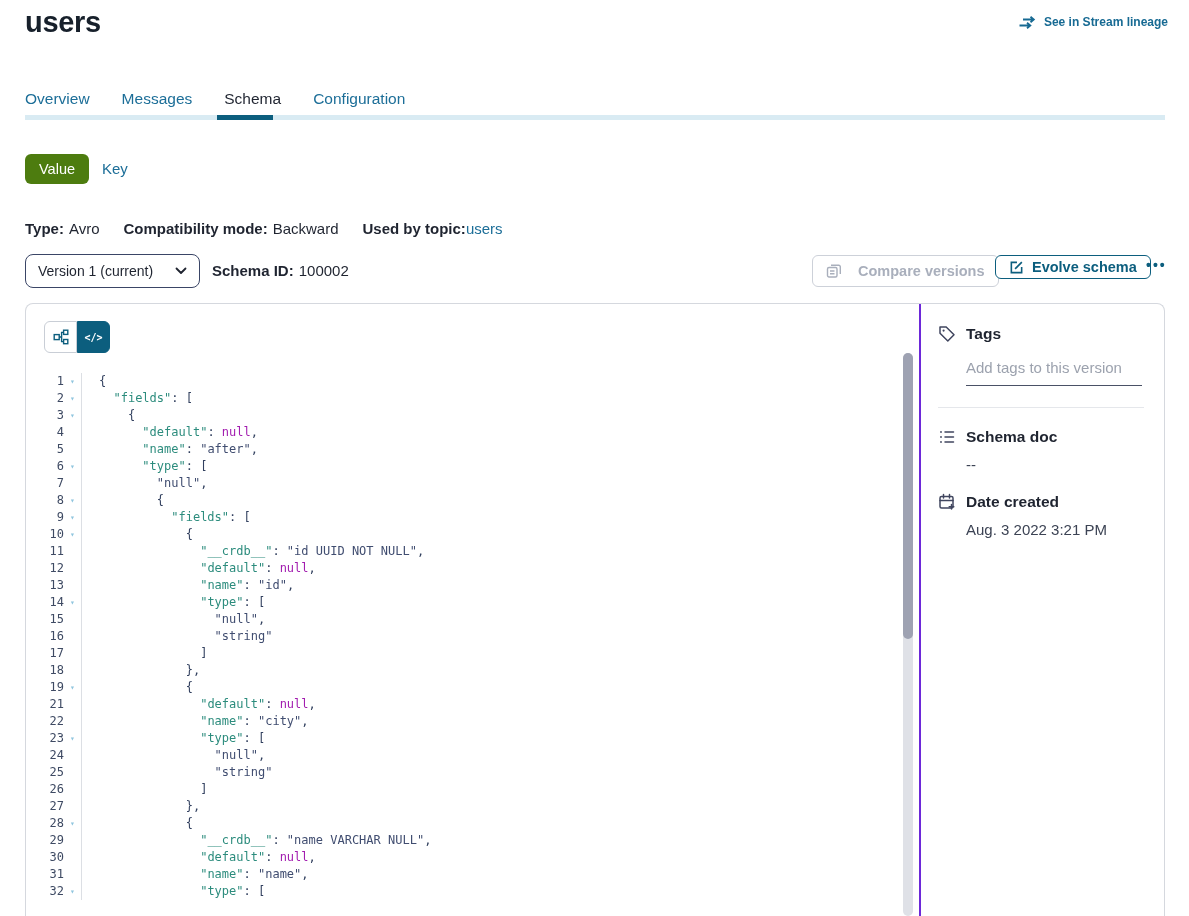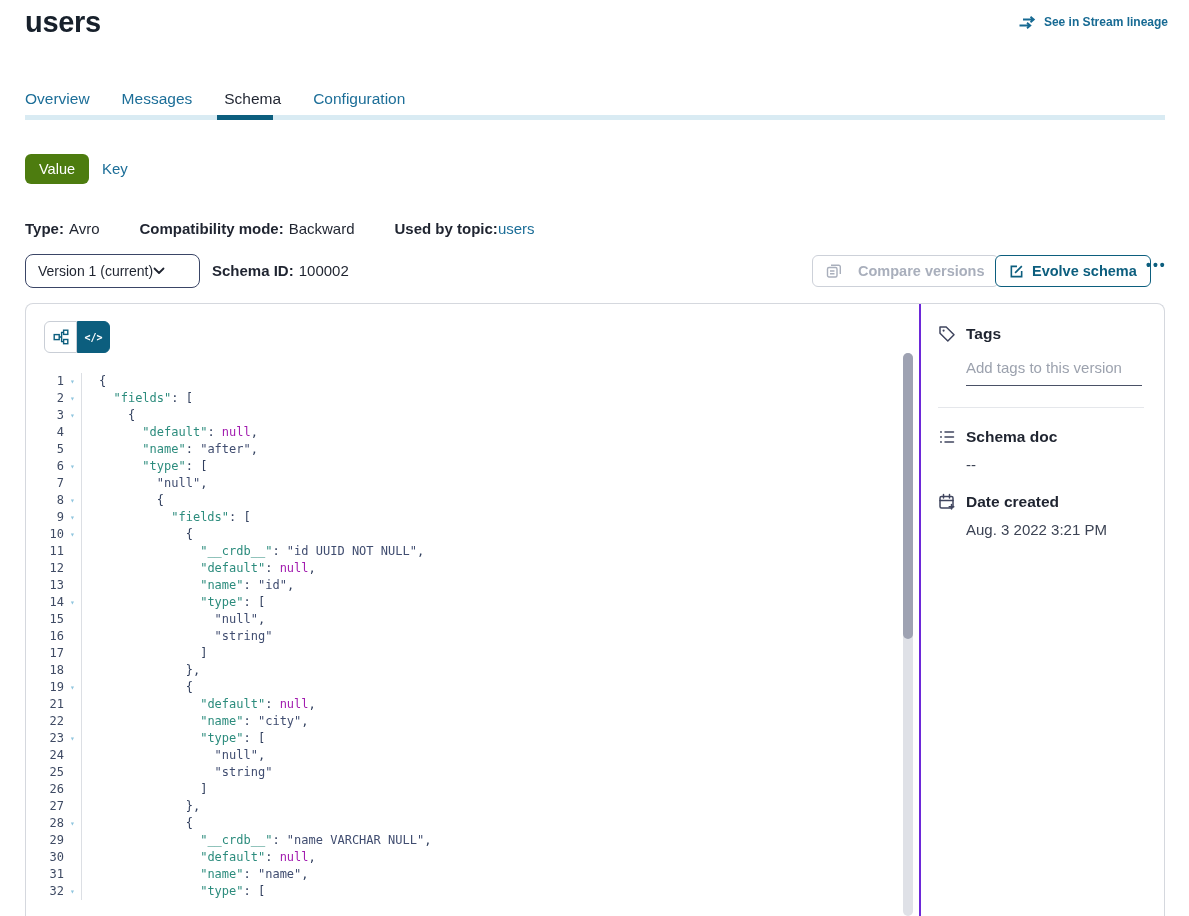--- a/index.html
+++ b/index.html
@@ -19,36 +19,36 @@
   .tab-track { position:absolute; left:25px; top:115px; width:1140px; height:5px; background:#D9EBF3; }
   .tab-track .active-seg { position:absolute; left:192px; top:0; width:56px; height:5px; background:#0C5E7E; }
 
   
   .value-btn { position:absolute; left:25px; top:154px; height:30px; padding:0 14px; background:#4d7c0f; color:#fff;
                border:none; border-radius:6px; font-size:14.5px; font-family:inherit; cursor:pointer; }
   .key-btn { position:absolute; left:102px; top:160px; background:none; border:none; color:#1C6E98; font-size:15px;
              font-family:inherit; cursor:pointer; }
 
   
-  .meta-row { position:absolute; left:25px; top:220px; font-size:15px; display:flex; gap:40px; }
+  .meta-row { position:absolute; left:25px; top:220px; font-size:15px; display:flex; gap:24px; }
   .meta-row b { font-weight:700; }
   .meta-item span.val { margin-left:5px; }
   .topic-link { color:#1C6E98; cursor:pointer; text-decoration:none; }
 
   
   .version-select { position:absolute; left:25px; top:254px; width:175px; height:34px; border:1px solid #3A4566;
-                    border-radius:8px; display:flex; align-items:center; justify-content:flex-start;
+                    border-radius:8px; display:flex; align-items:center; justify-content:space-between;
                     padding:0 12px; font-size:14px; color:#1F2430; cursor:pointer; background:#fff; }
   .schema-id { position:absolute; left:212px; top:262px; font-size:15px; }
   .schema-id b { font-weight:700; margin-right:5px; }
 
   .compare-btn { position:absolute; left:812px; top:255px; height:32px; display:flex; align-items:center; gap:16px;
                  padding:0 13px; border:1px solid #CDD1D9; border-radius:6px; background:#fff; color:#A9AFBC;
                  font-size:14.5px; font-weight:600; font-family:inherit; cursor:default; }
-  .evolve-btn { position:absolute; left:995px; top:255px; height:32px; display:flex; align-items:center; gap:8px;
+  .evolve-btn { position:absolute; left:995px; top:255px; height:24px; display:flex; align-items:center; gap:8px;
                 padding:0 13px; border:1.5px solid #0C5E7E; border-radius:6px; background:#fff; color:#0C5E7E;
                 font-size:14.5px; font-weight:700; font-family:inherit; cursor:pointer; }
   .more-btn { position:absolute; left:1146px; top:257px; background:none; border:none; color:#0C5E7E;
               font-size:14px; font-weight:700; letter-spacing:2px; cursor:pointer; font-family:inherit; }
 
   
   .panel { position:absolute; left:25px; top:303px; width:1140px; height:613px; border:1px solid #D5D8DE;
            border-bottom:none; border-radius:8px 8px 0 0; display:flex; background:#fff; overflow:hidden; }
   .code-col { position:relative; width:893px; flex:none; }
   .side-col { flex:1; border-left:2px solid #6d28d9; padding:21px 20px 0 17px; }

